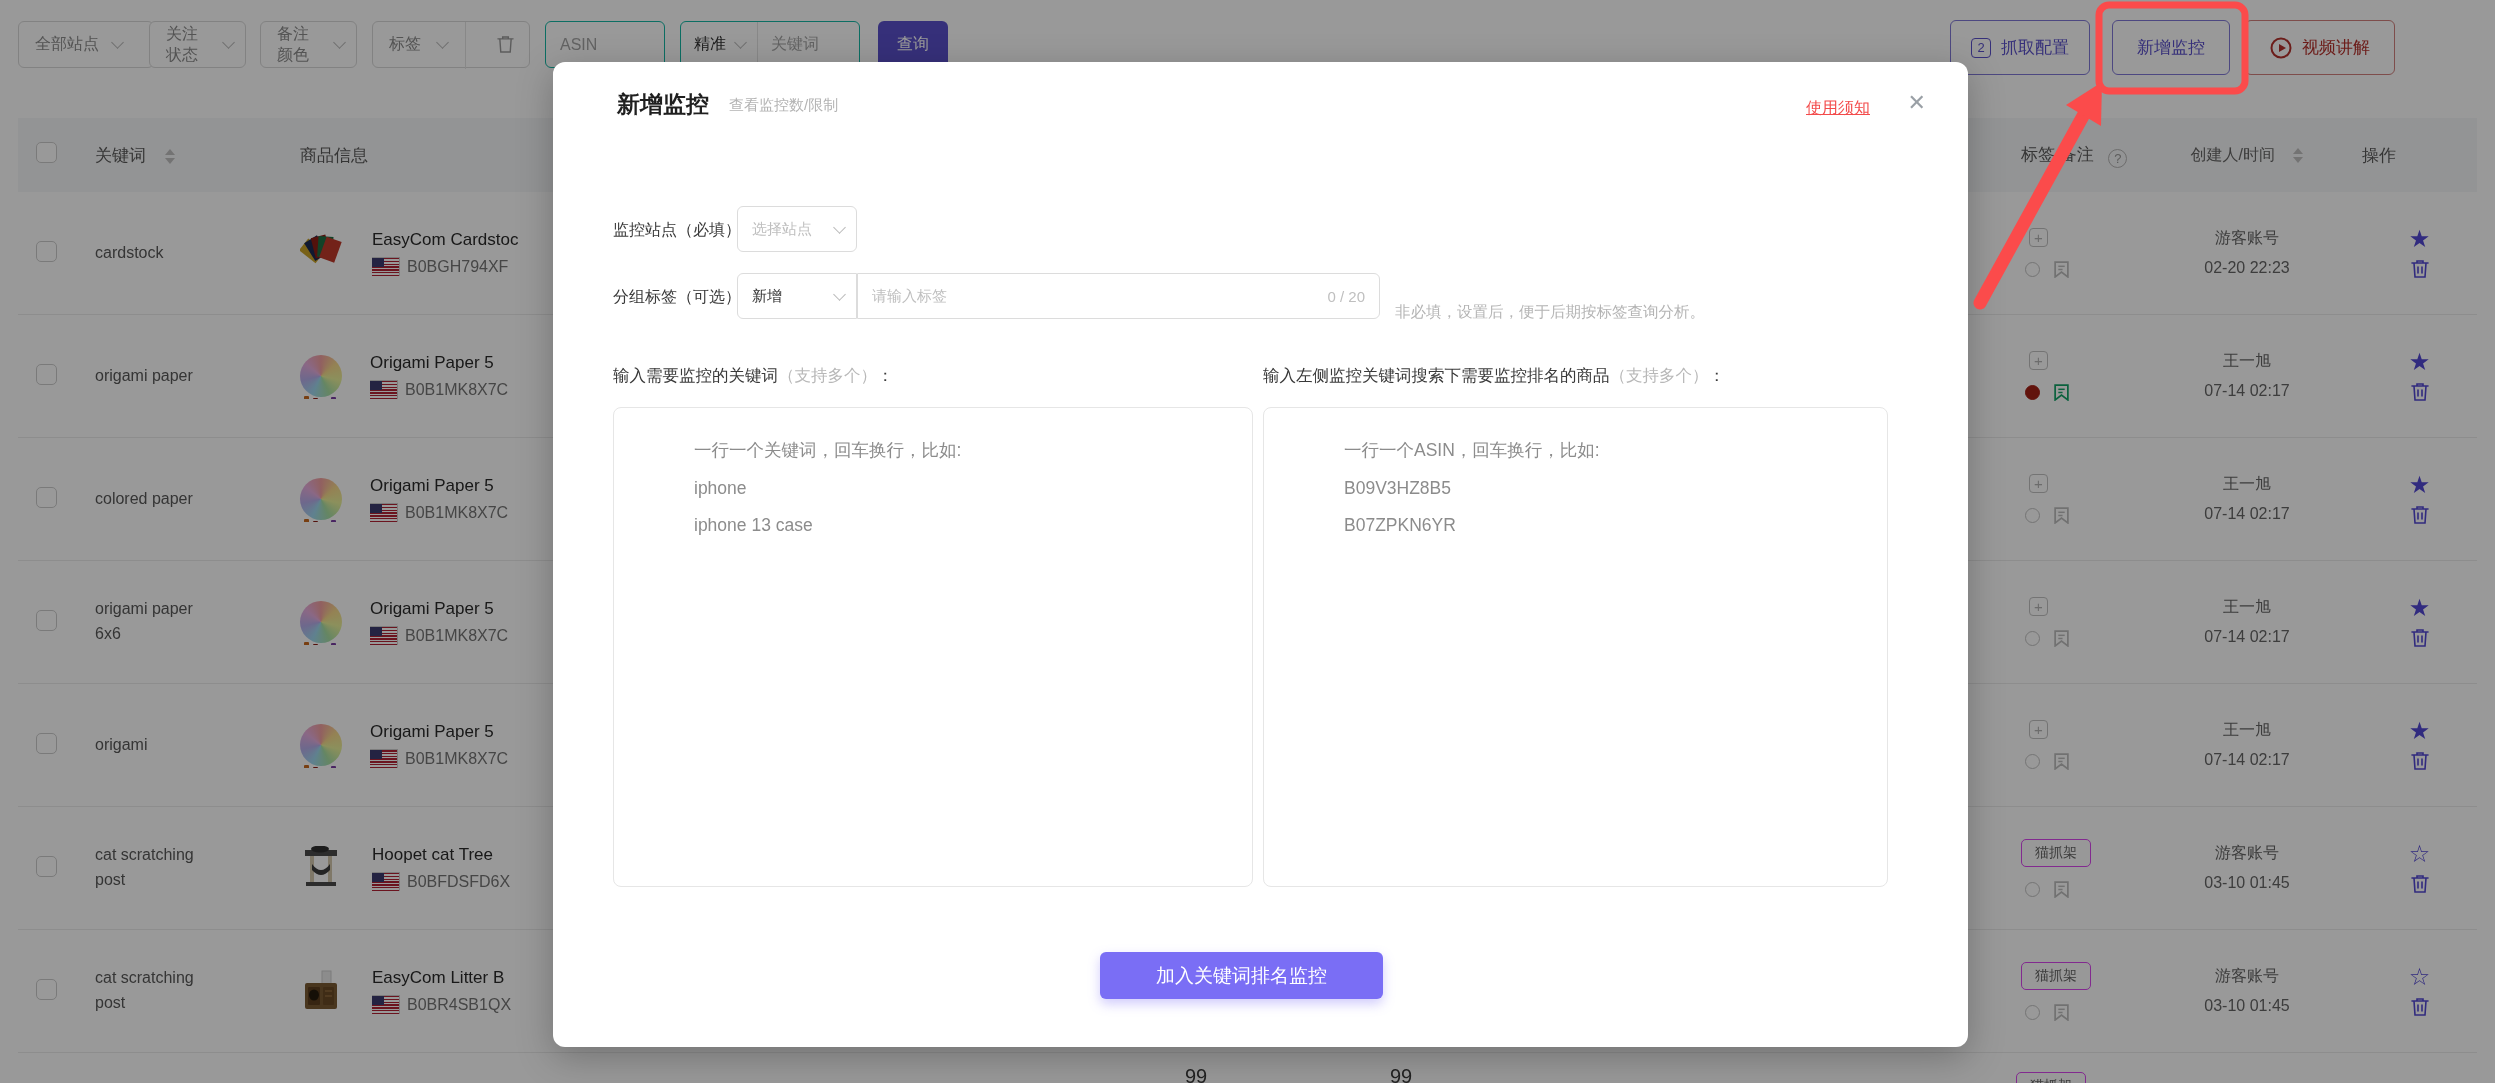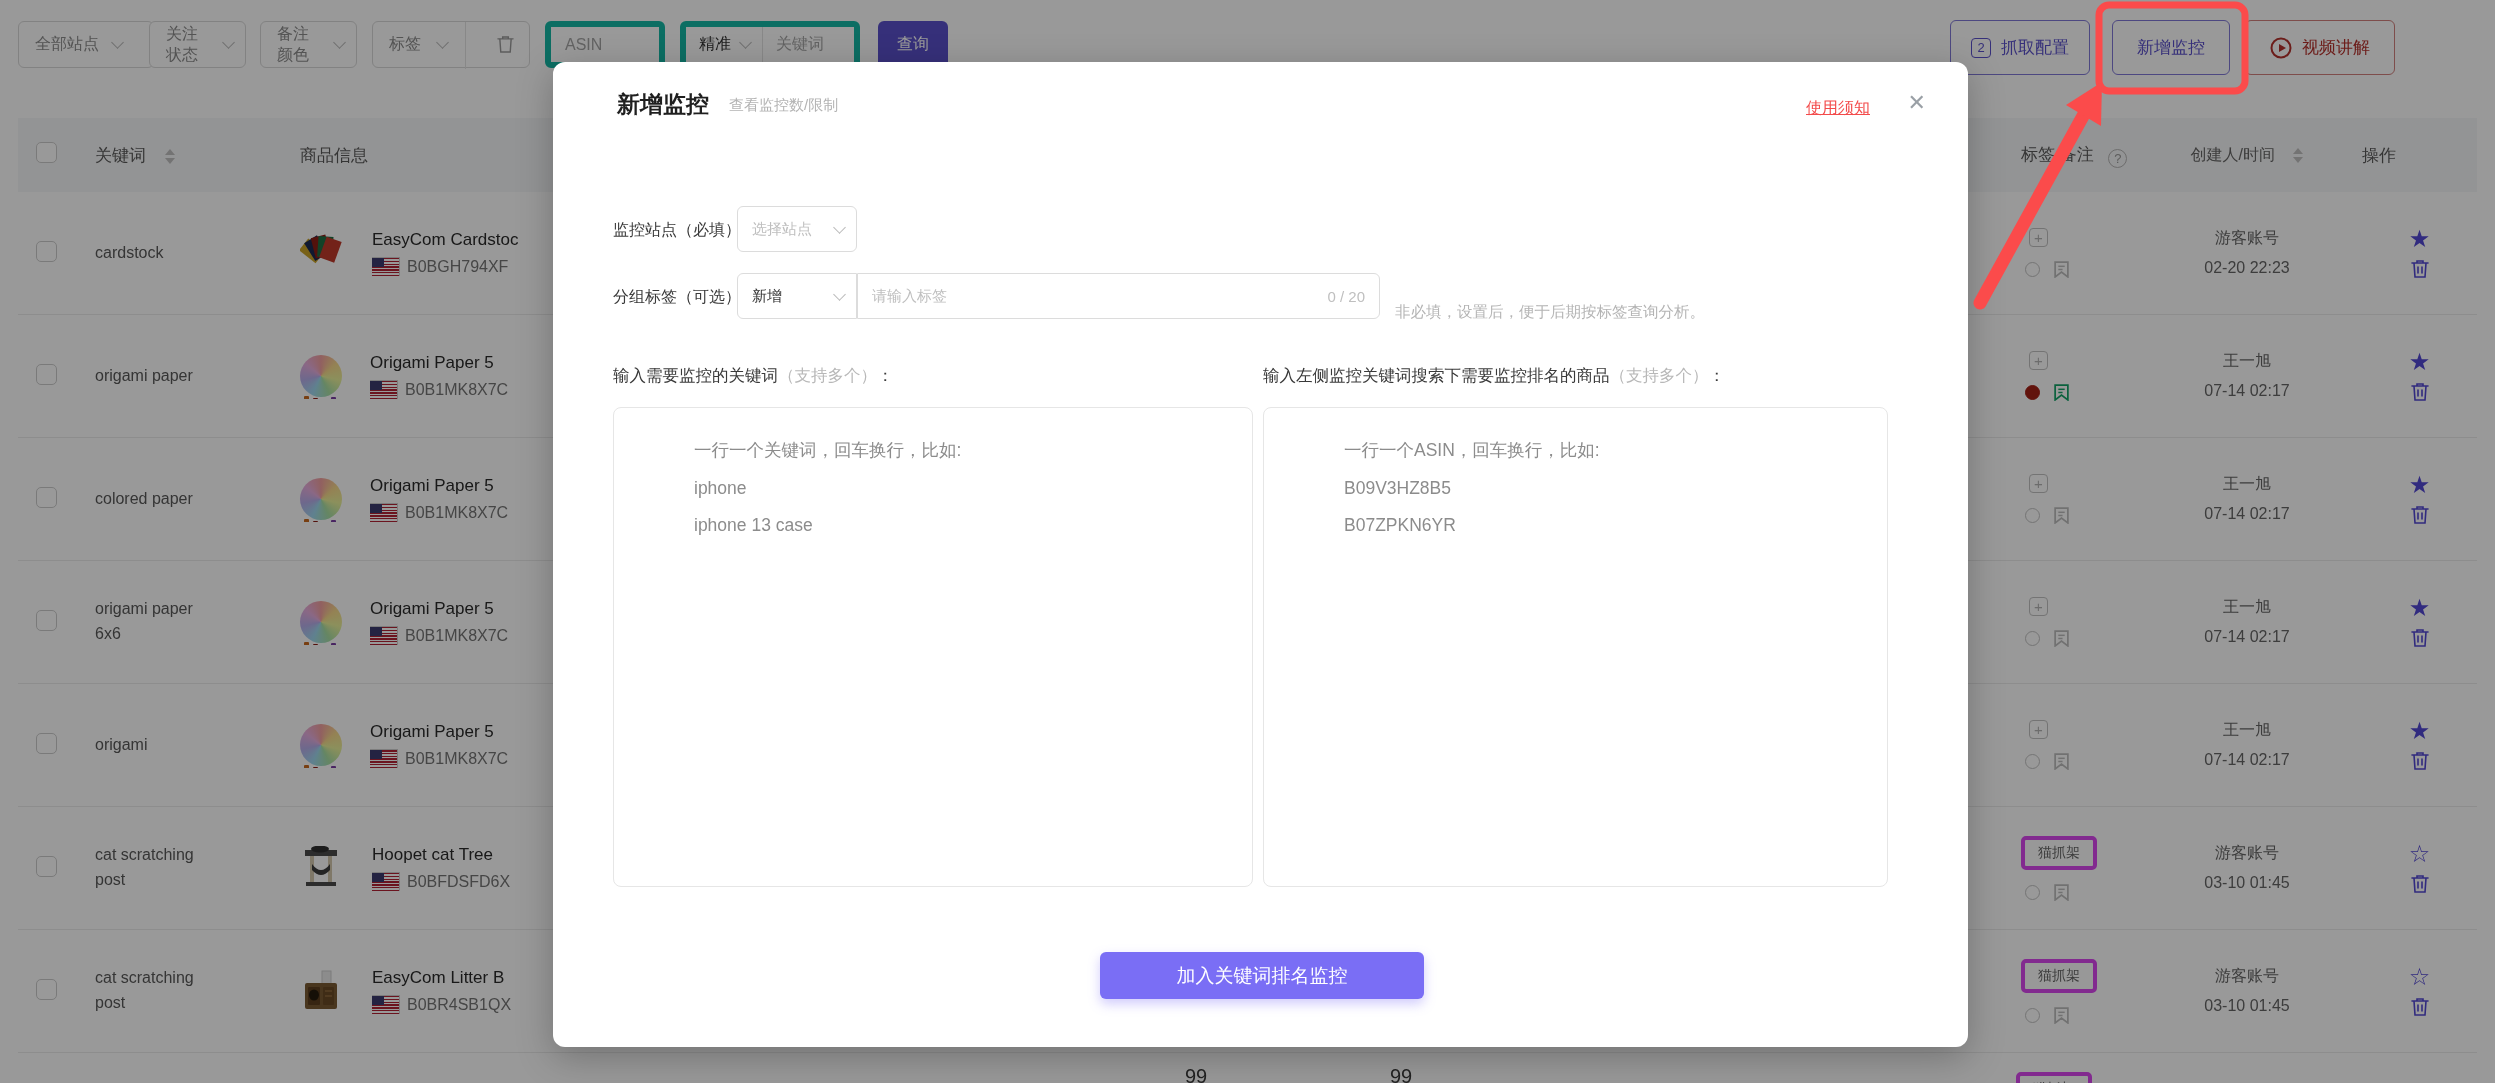--- a/index.html
+++ b/index.html
@@ -7,21 +7,21 @@
   body { font-family:"Liberation Sans","DejaVu Sans",sans-serif; }
   .page { position:relative; width:2495px; height:1083px; overflow:hidden; background:#fff; }
 
   
   .toolbar { position:absolute; top:0; left:0; width:100%; height:118px; z-index:1; }
   .filter-btn { position:absolute; top:21px; height:47px; border:1px solid #d9d9d9; border-radius:6px;
     display:flex; align-items:center; padding:0 12px 0 16px; color:#8c8c8c; font-size:16px; gap:14px; background:#fff; }
   .chev { width:9px; height:9px; border-right:1.5px solid #b9b9b9; border-bottom:1.5px solid #b9b9b9;
     transform:rotate(45deg); margin-top:-4px; flex:none; }
   .seg-divider { width:1px; align-self:stretch; background:#e3e3e3; margin:0 0; }
-  .tb-input { position:absolute; top:21px; height:47px; border:6px solid #14b8a6; border-radius:6px;
+  .tb-input { position:absolute; top:21px; height:47px; border:1px solid #14b8a6; border-radius:6px;
     display:flex; align-items:center; padding:0 14px; color:#a6a6a6; font-size:16px; background:#fff; }
   .search-btn { position:absolute; top:21px; height:47px; background:#5b51cb; color:#fff; font-size:16px;
     border:none; border-radius:6px; display:flex; align-items:center; justify-content:center; }
   .tr-btn { position:absolute; top:20px; height:55px; border-radius:6px; display:flex; align-items:center;
     justify-content:center; gap:10px; font-size:17px; background:#fff; }
   .tr-purple { border:1px solid #8078d8; color:#5b51cb; }
   .tr-red { border:1px solid #d2817e; color:#b5312c; }
   .badge2 { width:20px; height:20px; border:1.5px solid #5b51cb; border-radius:4px; font-size:13px;
     display:flex; align-items:center; justify-content:center; }
   .trash-gray { width:18px; height:20px; }
@@ -51,21 +51,21 @@
   .img-origami:after { content:""; position:absolute; left:4px; bottom:-4px; width:5px; height:5px; background:#c96a1e;
     box-shadow:9px 2px 0 #8a1d14, 18px 3px 0 #b9a30f, 27px 1px 0 #7b3fa3; border-radius:1px; }
   .pinfo { margin-left:28px; overflow:hidden; }
   .pname { color:#2b2b2b; font-size:17px; white-space:nowrap; }
   .pasin { display:flex; align-items:center; gap:8px; margin-top:8px; color:#757575; font-size:16px; white-space:nowrap; }
   .flag { position:relative; width:27px; height:18px; flex:none;
     background:repeating-linear-gradient(180deg,#b22234 0 1.5px,#fff 1.5px 2.8px); outline:1px solid #d0d0d0; }
   .flag .canton { position:absolute; left:0; top:0; width:12px; height:9px; background:#3c3b6e; }
   .addtag { width:19px; height:19px; border:1.3px solid #c2c2c2; border-radius:4px; color:#b5b5b5; font-size:15px;
     display:flex; align-items:center; justify-content:center; margin-left:8px; }
-  .tagchip { display:inline-block; border:4px solid #d946ef; border-radius:5px; color:#666; font-size:14px;
+  .tagchip { display:inline-block; border:1px solid #d946ef; border-radius:5px; color:#666; font-size:14px;
     padding:4px 13px; background:#fdfdfd; }
   .tagicons { display:flex; align-items:center; gap:14px; margin-top:14px; margin-left:4px; }
   .dot { width:15px; height:15px; border-radius:50%; border:1.5px solid #c2c2c2; background:transparent; }
   .dot-red { background:#a42015; border-color:#a42015; }
   .noteic { color:#bdbdbd; display:inline-flex; }
   .note-green { color:#13a267; }
   .star { font-size:24px; color:#5348d4; line-height:1; }
   .trash-purple { width:18px; height:20px; color:#5348d4; }
   .partial-row { position:absolute; left:18px; top:1053px; width:2459px; height:40px; }
   .partial-chip { position:absolute; left:1998px; top:19px; }
@@ -88,21 +88,21 @@
   .m-input { position:absolute; height:46px; border:1px solid #dcdcdc; border-radius:0 6px 6px 0; background:#fff;
     display:flex; align-items:center; padding:12px 14px; font-size:15px; }
   .m-input .ph { color:#bfbfbf; flex:1; } .m-input .cnt { color:#bfbfbf; }
   .m-hint { position:absolute; font-size:15.5px; color:#b4b4b4; }
   .sec-label { position:absolute; font-size:16.5px; color:#3a3a3a; }
   .sec-label .gray { color:#b8b8b8; }
   .m-textarea { position:absolute; border:1px solid #e6e6e6; border-radius:8px; resize:none; outline:none;
     font-family:"Liberation Sans","DejaVu Sans",sans-serif; font-size:17.5px; line-height:2.15;
     padding:24px 20px 20px 80px; color:#333; background:#fff; }
   .m-textarea::placeholder { color:#8c8c8c; }
-  .m-submit { position:absolute; left:547px; top:890px; width:324px; height:47px; background:#7a6ef5; color:#fff;
+  .m-submit { position:absolute; left:547px; top:890px; width:283px; height:47px; background:#7a6ef5; color:#fff;
     font-size:19px; border:none; border-radius:6px; box-shadow:0 5px 12px rgba(122,110,245,.35); }
 
   
   .annot { position:absolute; inset:0; z-index:300; pointer-events:none; }
 </style>
 </head>
 <body>
 
 <div class="page">
 

